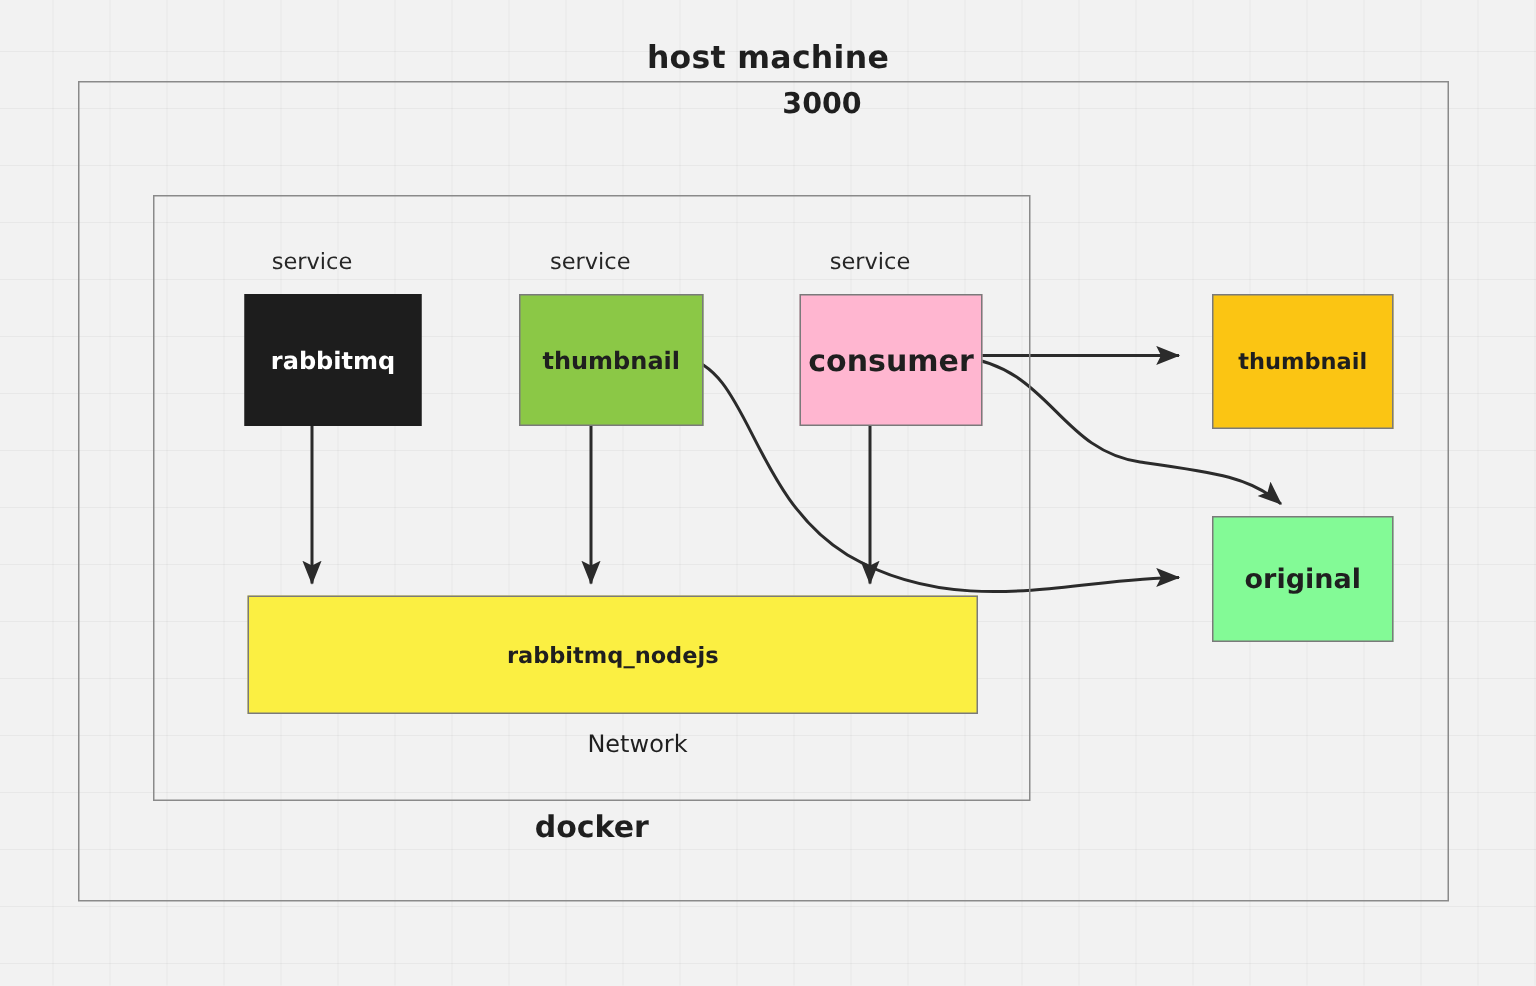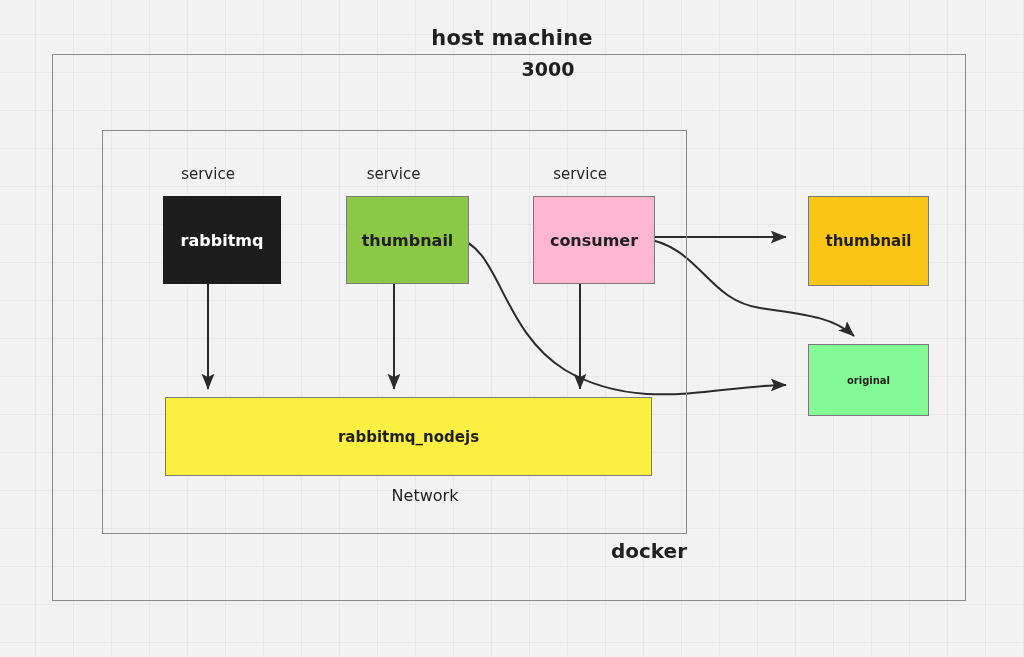--- a/index.html
+++ b/index.html
@@ -72,21 +72,20 @@
     letter-spacing: 0.2px;
   }
   #host-port {
     left: 0; top: 58px; width: 1024px;
     font-size: 19px;
     padding-left: 36px;
   }
   #docker-label {
     left: 102px; top: 539px; width: 585px;
     font-size: 20px;
-    text-align: right;
   }
   #network-label {
     left: 102px; top: 486px; width: 646px;
     font-size: 16px;
     font-weight: normal;
   }
   #host-box { left: 52px; top: 54px; width: 914px; height: 547px; }
   #docker-box { left: 102px; top: 130px; width: 585px; height: 404px; }
 
   #node-rabbitmq {
@@ -97,31 +96,31 @@
     font-size: 16px;
   }
   #node-producer {
     left: 332px; top: 196px; width: 123px; height: 88px;
     background: #8bc846;
     font-size: 16px;
   }
   #node-consumer {
     left: 519px; top: 196px; width: 122px; height: 88px;
     background: #ffb6d0;
-    font-size: 16px;
+    font-size: 20px;
   }
   #node-thumbnail {
     left: 794px; top: 196px; width: 121px; height: 90px;
     background: #fbc513;
     font-size: 15px;
   }
   #node-original {
-    left: 794px; top: 344px; width: 121px; height: 72px;
+    left: 794px; top: 344px; width: 121px; height: 84px;
     background: #83fa96;
-    font-size: 10px;
+    font-size: 18px;
   }
   #node-network {
     left: 151px; top: 397px; width: 487px; height: 79px;
     background: #fbef42;
     font-size: 15px;
     justify-content: center;
   }
 
   #lbl-svc-rabbitmq { left: 149px; top: 165px; width: 118px; }
   #lbl-svc-producer { left: 332px; top: 165px; width: 123px; }

